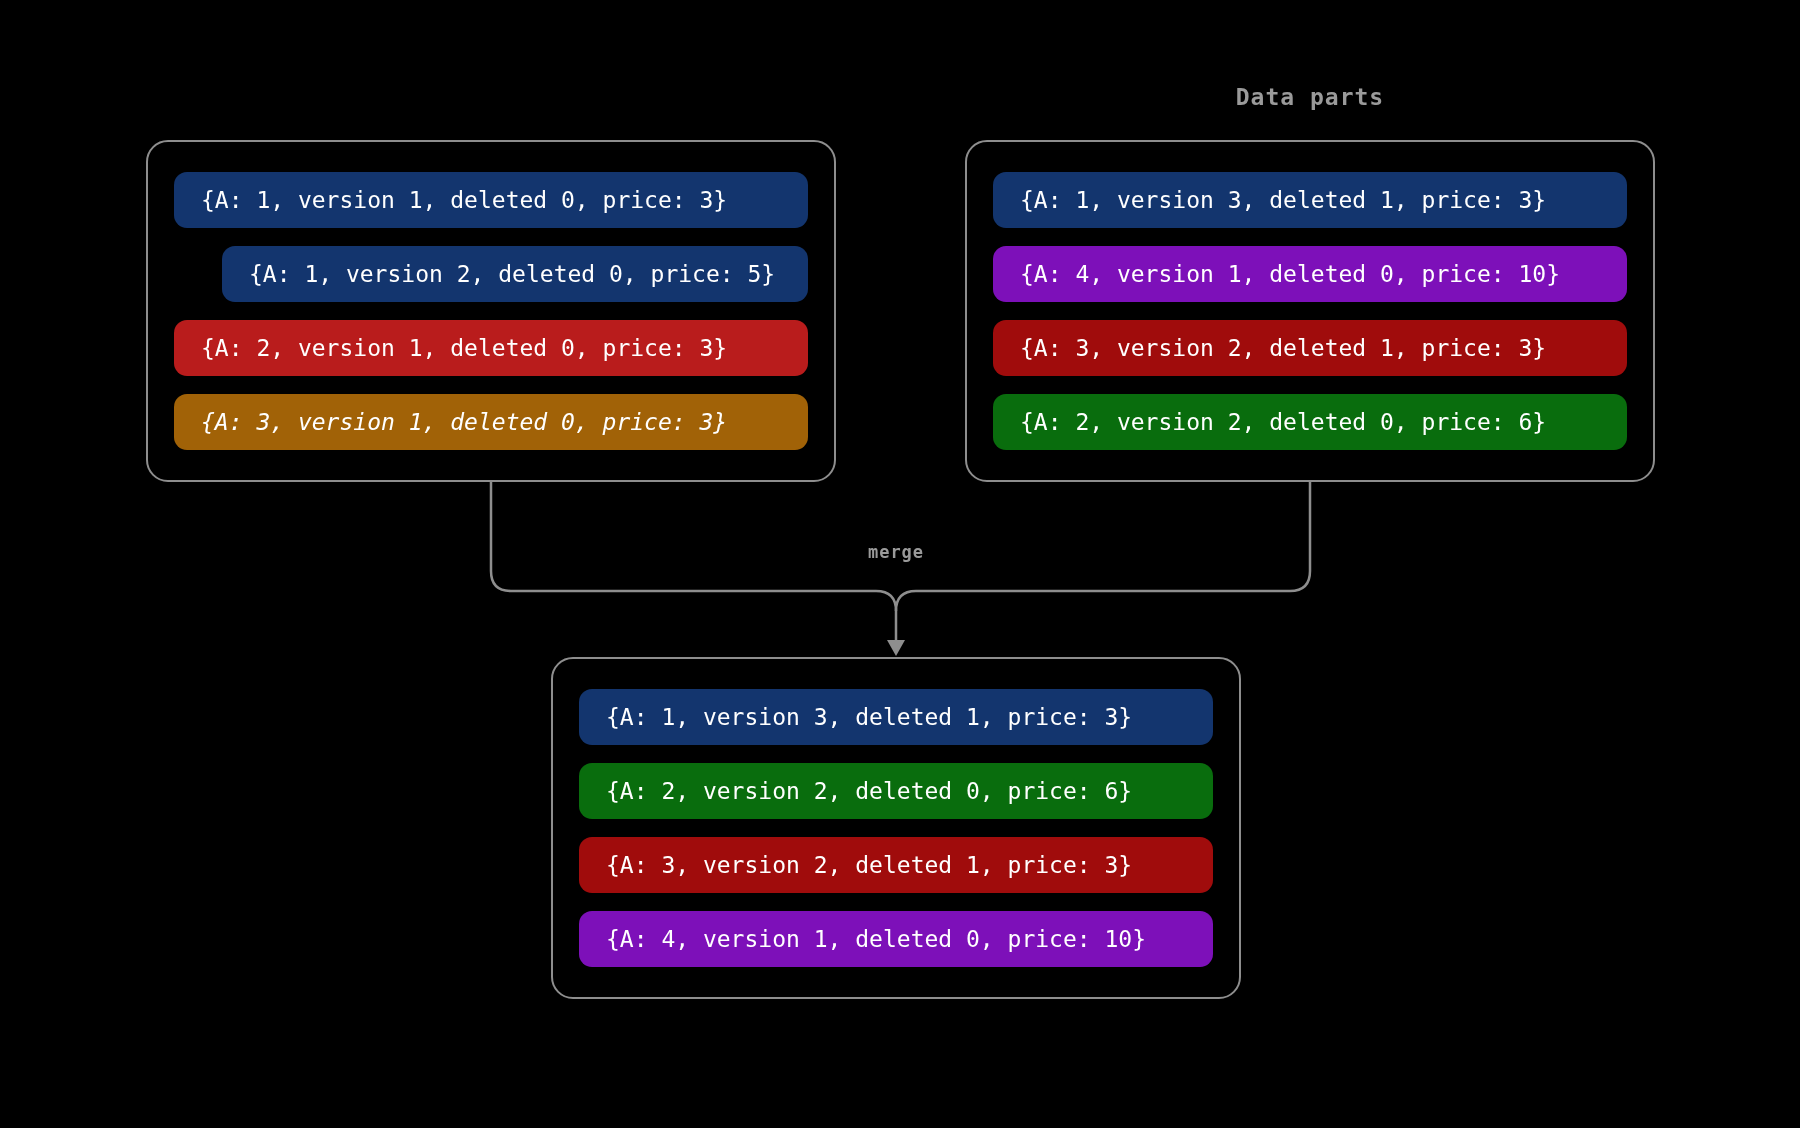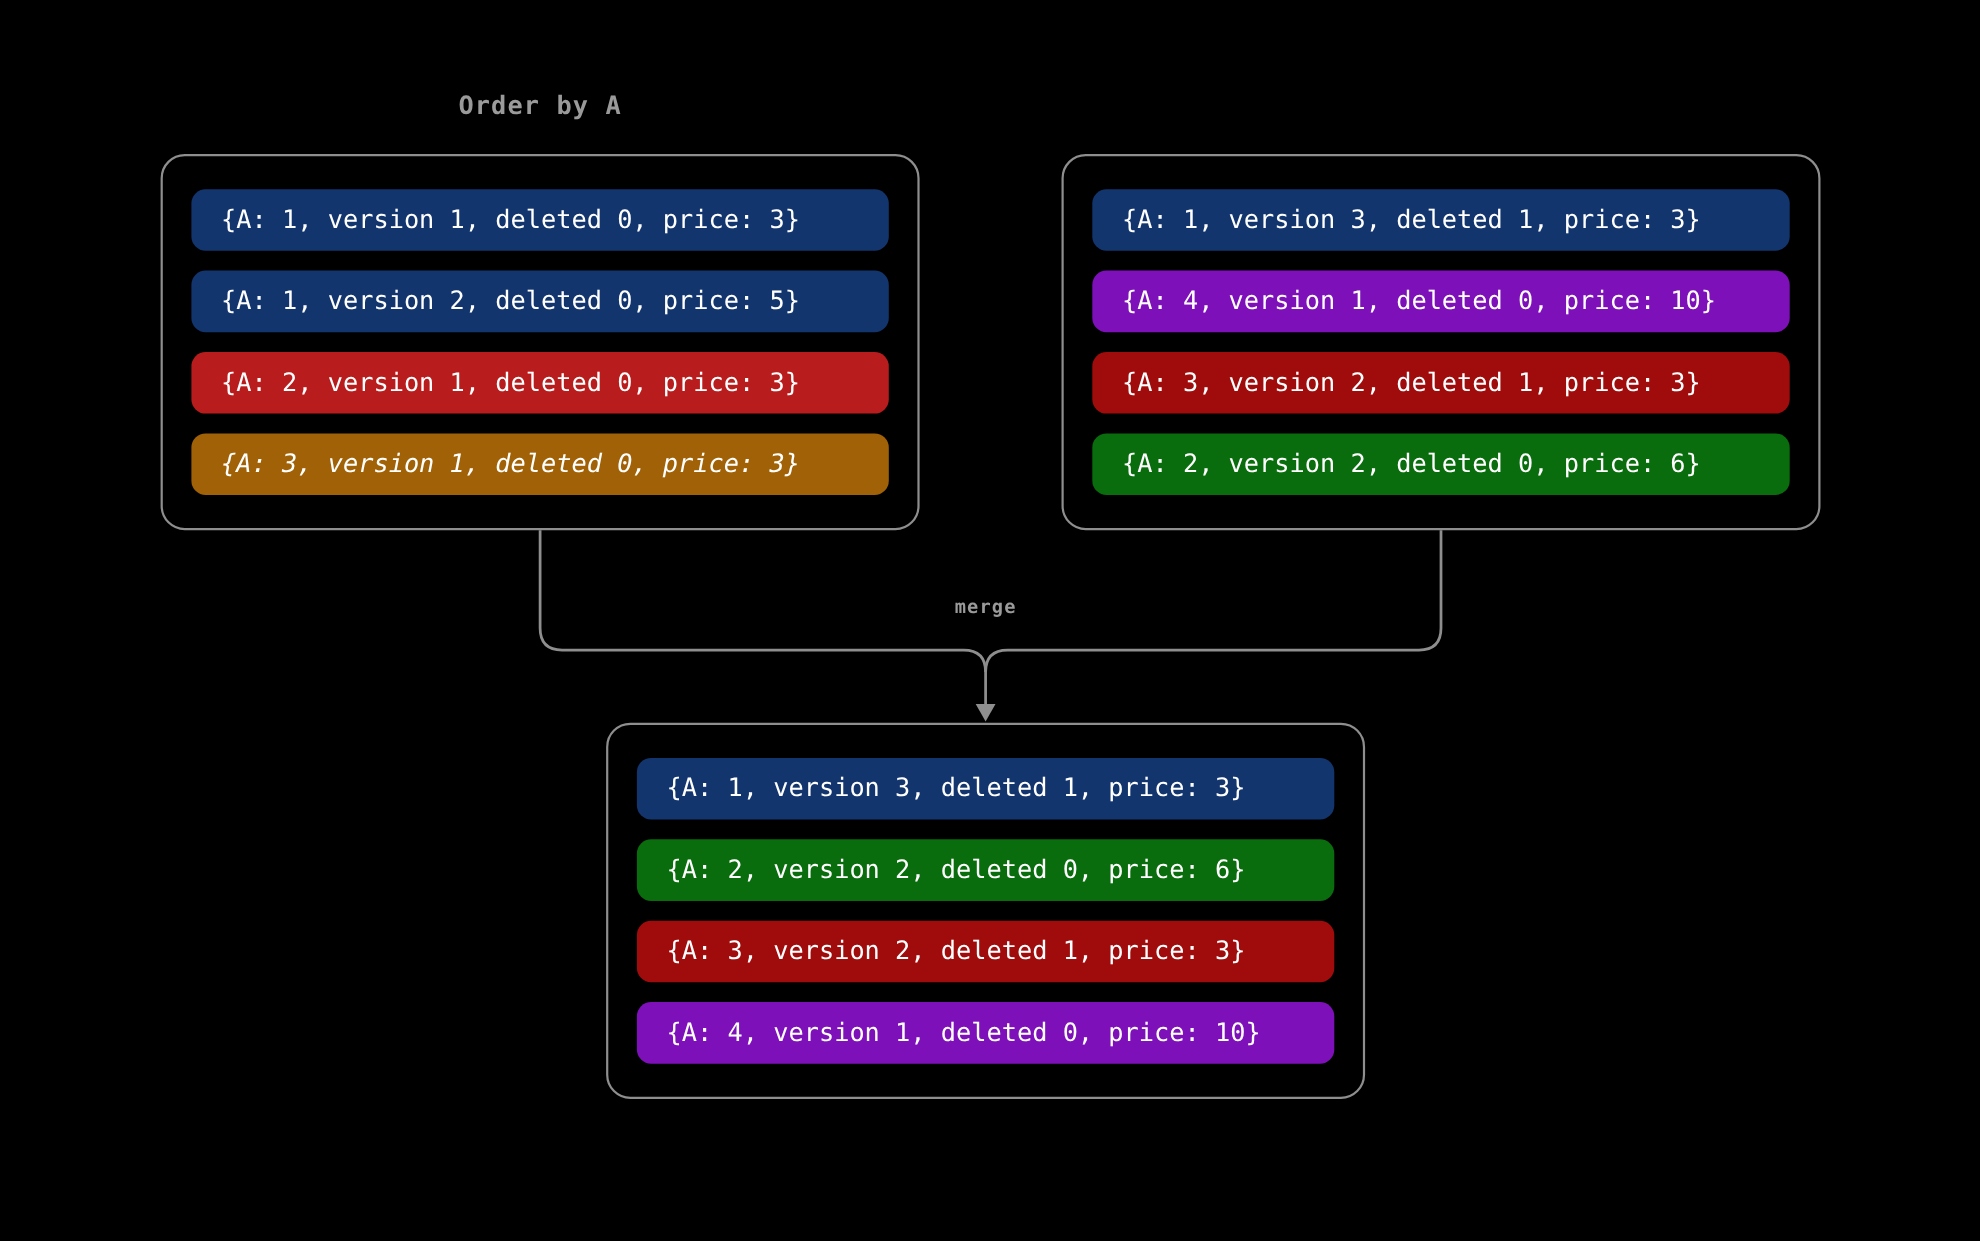--- a/index.html
+++ b/index.html
@@ -62,26 +62,26 @@
     position: absolute;
     left: 0;
     top: 0;
   }
 </style>
 </head>
 <body>
 
 <div class="canvas">
 
-  <div class="box-title" style="left:146px; top:84px;">Order by A</div>
 
+  <div class="box-title" style="left:965px; top:84px;">Data parts</div>
 
   <div class="group-box" style="left:146px; top:140px;">
     <div class="data-row" style="background-color: rgb(19, 53, 110);">{A: 1, version 1, deleted 0, price: 3}</div>
-    <div class="data-row" style="background-color: rgb(19, 53, 110);">{A: 1, version 2, deleted 0, price: 5}</div>
+    <div class="data-row" style="background-color: rgb(19, 53, 110); margin-left: 48px;">{A: 1, version 2, deleted 0, price: 5}</div>
     <div class="data-row" style="background-color: #b91c1c;">{A: 2, version 1, deleted 0, price: 3}</div>
     <div class="data-row" style="background-color: #a16207; font-style: italic;">{A: 3, version 1, deleted 0, price: 3}</div>
   </div>
 
   <div class="group-box" style="left:965px; top:140px;">
     <div class="data-row" style="background-color: rgb(19, 53, 110);">{A: 1, version 3, deleted 1, price: 3}</div>
     <div class="data-row" style="background-color: rgb(125, 16, 185);">{A: 4, version 1, deleted 0, price: 10}</div>
     <div class="data-row" style="background-color: rgb(160, 12, 12);">{A: 3, version 2, deleted 1, price: 3}</div>
     <div class="data-row" style="background-color: rgb(9, 109, 13);">{A: 2, version 2, deleted 0, price: 6}</div>
   </div>

